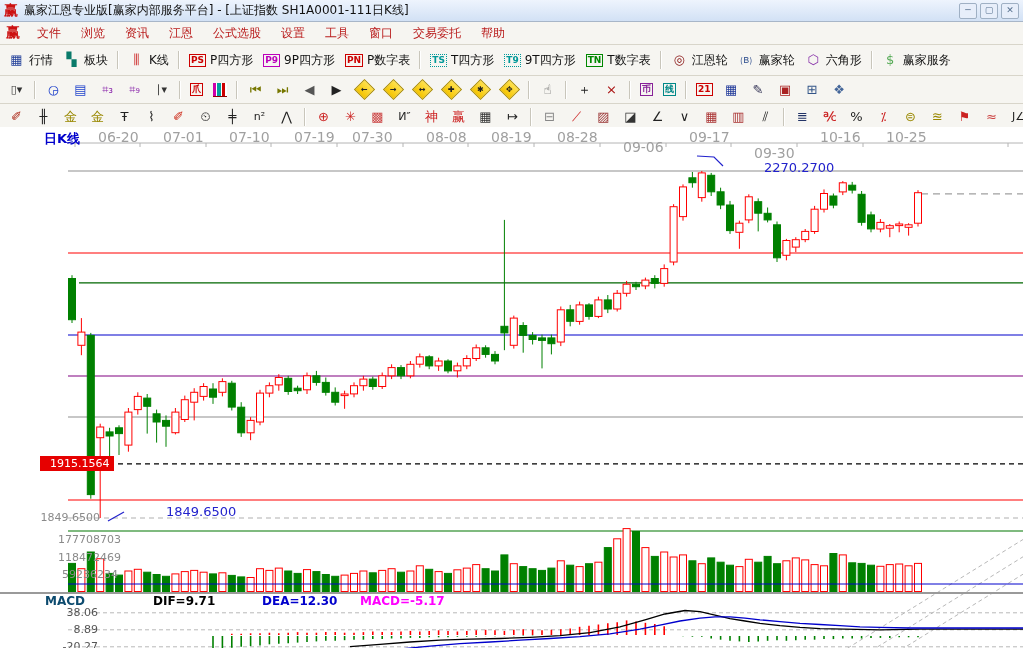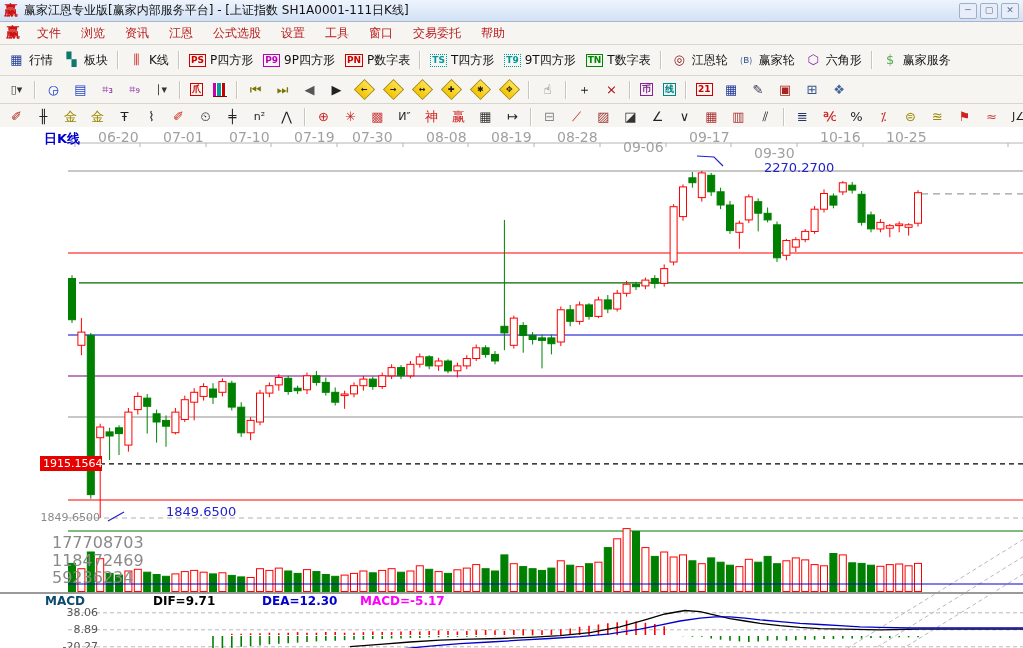--- a/index.html
+++ b/index.html
@@ -42,24 +42,24 @@
      background:linear-gradient(90deg,#cc00aa 0 3px,#fff 3px 4px,#00a0a0 4px 8px,#fff 8px 9px,#cc0000 9px 12px,#fff 12px);
      border-bottom:1px solid #880000;}
   
   #chart-wrap{position:absolute;left:0;top:127px;width:1023px;height:521px;background:#fff;}
   #chart-svg{position:absolute;left:0;top:0;}
   .ov{position:absolute;pointer-events:none;margin-left:40px;}
   .datelbl{color:#a0a0a0;font-size:14px;}
   #dayk-label{left:4px;top:3px;color:#0000cc;font-weight:bold;font-size:13px;}
   #peak-label{left:724px;top:33px;color:#2222cc;font-size:13px;}
   #low-label-blue{left:126px;top:377px;color:#2222cc;font-size:13px;}
-  #price-badge{left:0;top:325px;width:62px;height:15px;background:#e60000;color:#fff;
-               font-size:11px;line-height:15px;padding-left:3px;box-sizing:border-box;}
+  #price-badge{left:0;top:325px;width:74px;height:15px;background:#e60000;color:#fff;
+               font-size:11px;line-height:15px;padding-left:10px;box-sizing:border-box;}
   #low-label-gray{left:0;top:384px;width:60px;text-align:right;color:#8a8a8a;font-size:11px;}
-  .vol-lbl{left:12px;width:60px;text-align:right;color:#8a8a8a;font-size:16px;}
+  .vol-lbl{left:18px;width:60px;text-align:right;color:#8a8a8a;font-size:11px;}
   .macd-ax{left:0;width:58px;text-align:right;color:#555;font-size:11px;}
   .macd-lbl{top:467px;font-size:12px;font-weight:bold;}
 </style>
 </head>
 <body>
 
 <div id="titlebar">
   <span class="logo">赢</span>
   <span class="title">赢家江恩专业版[赢家内部服务平台] - [上证指数  SH1A0001-111日K线]</span>
   <span id="winbtns">

